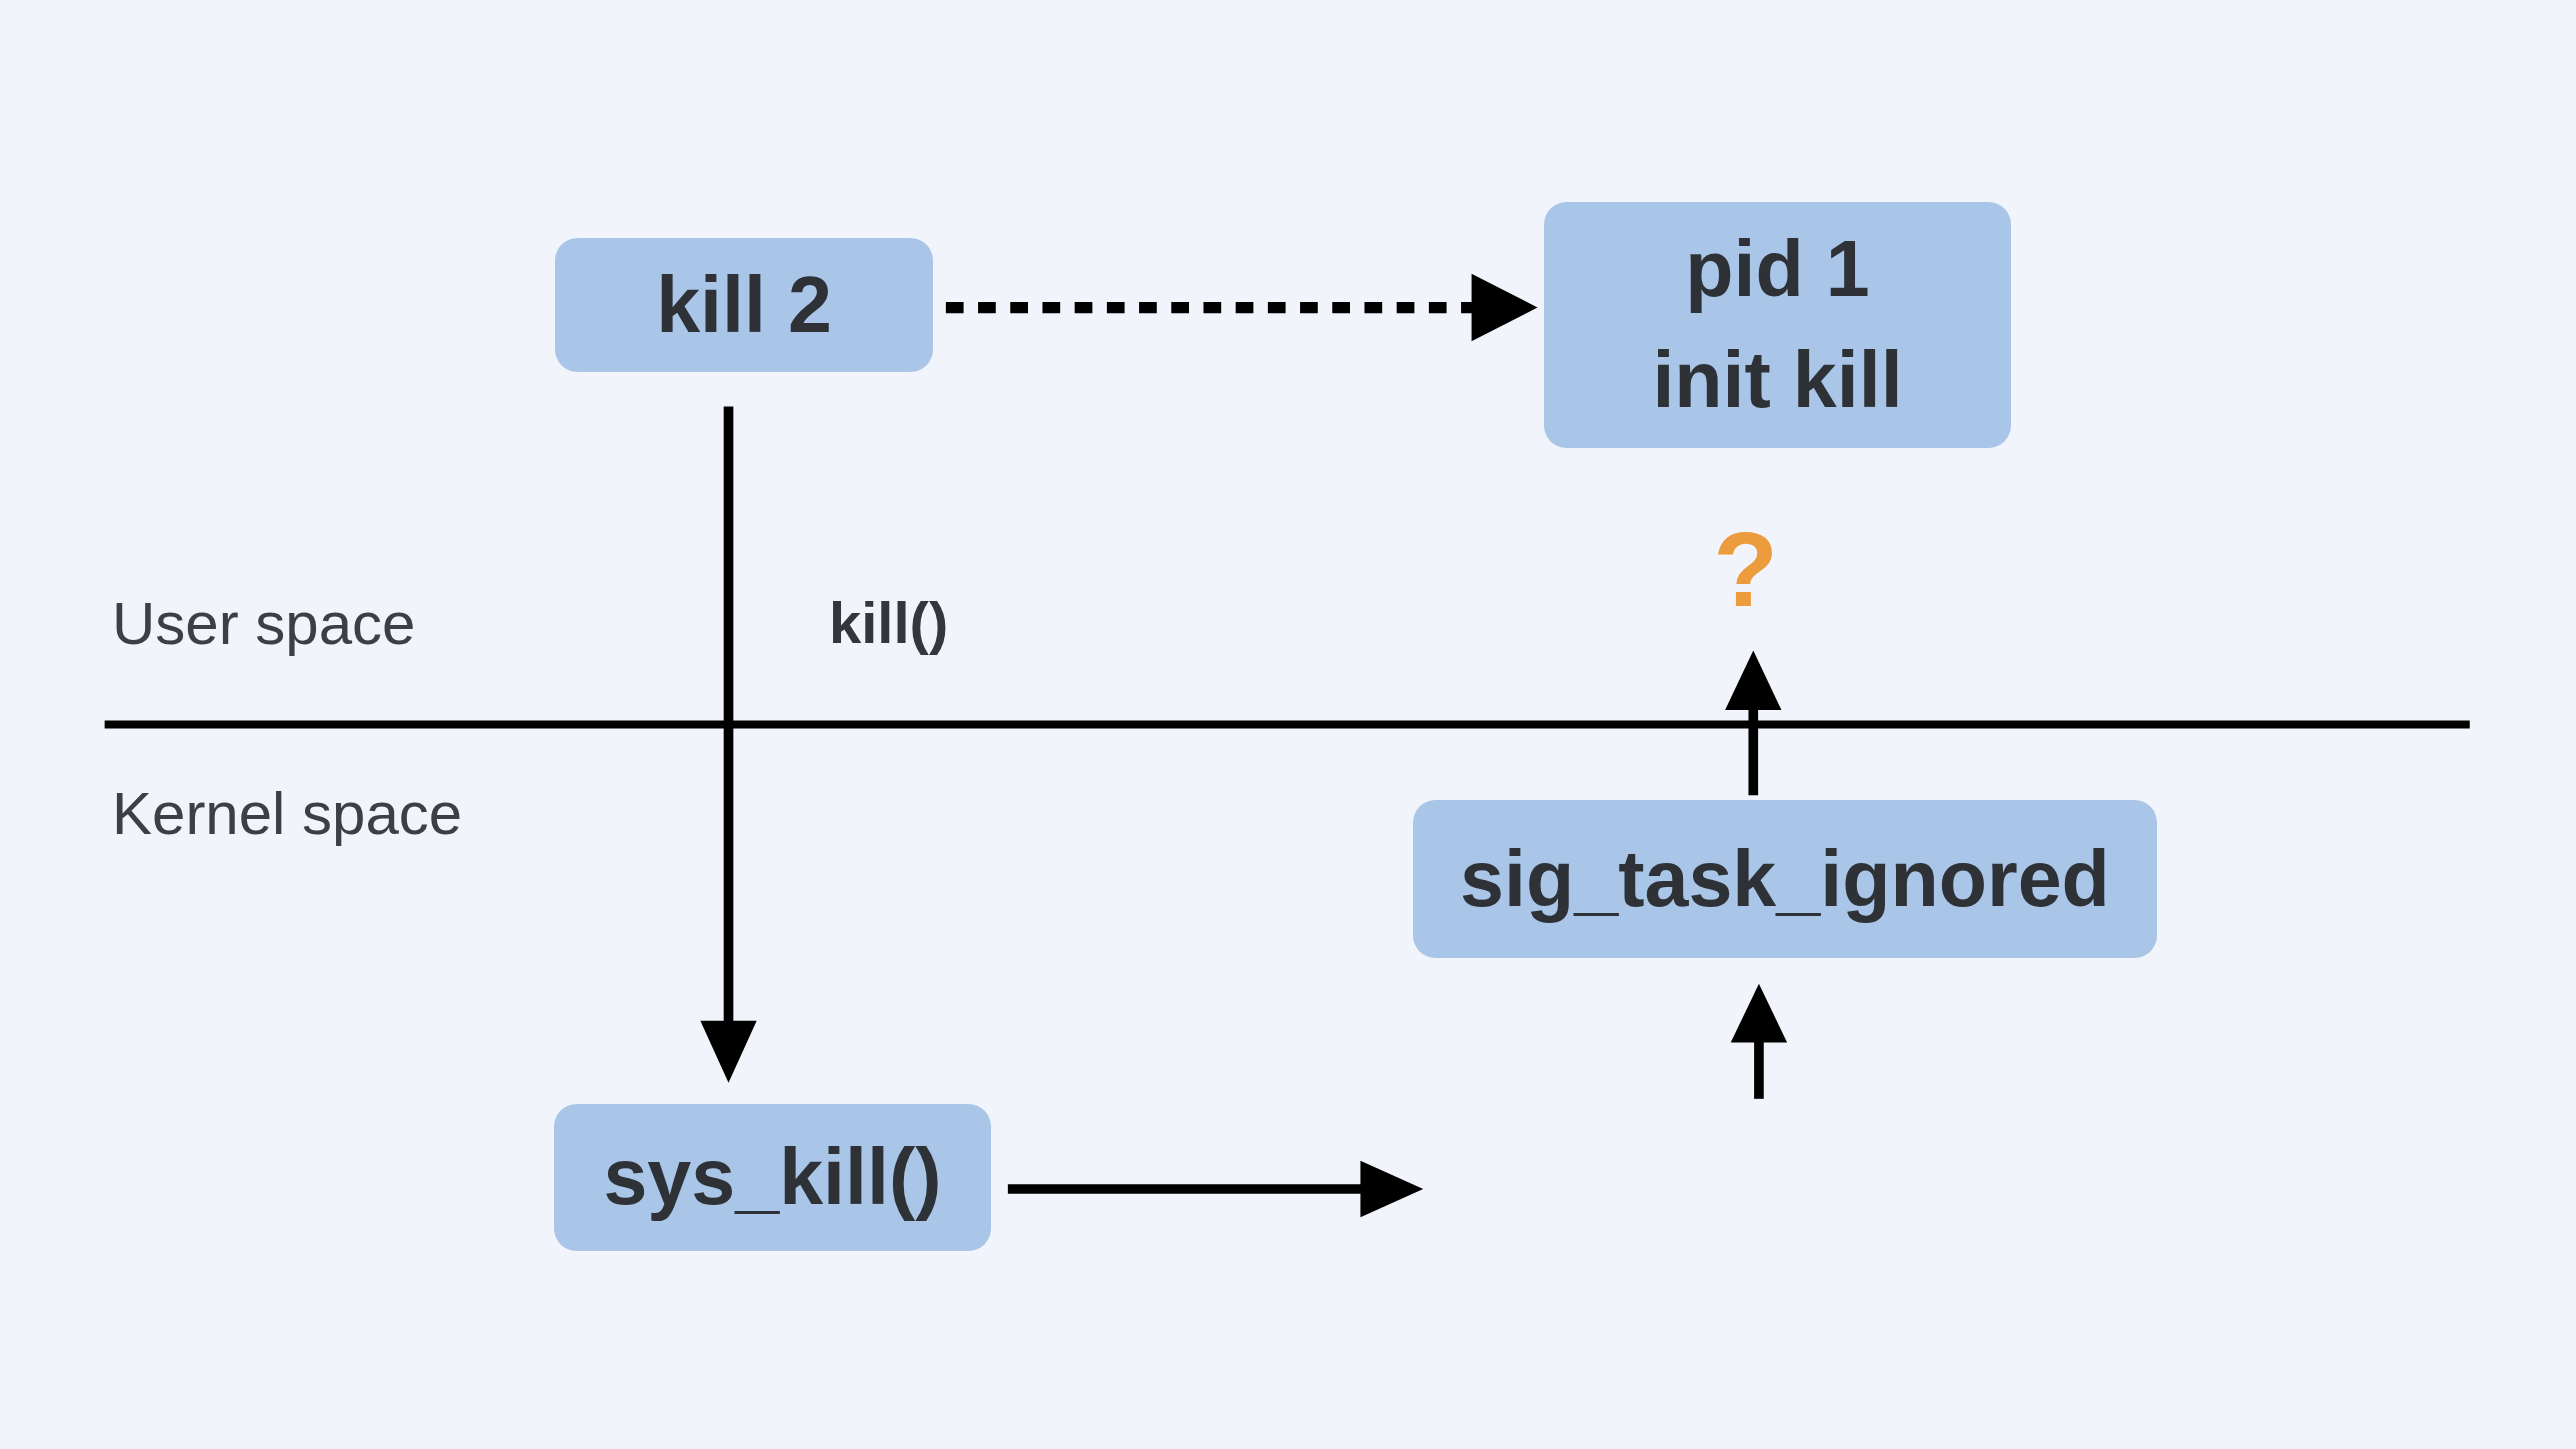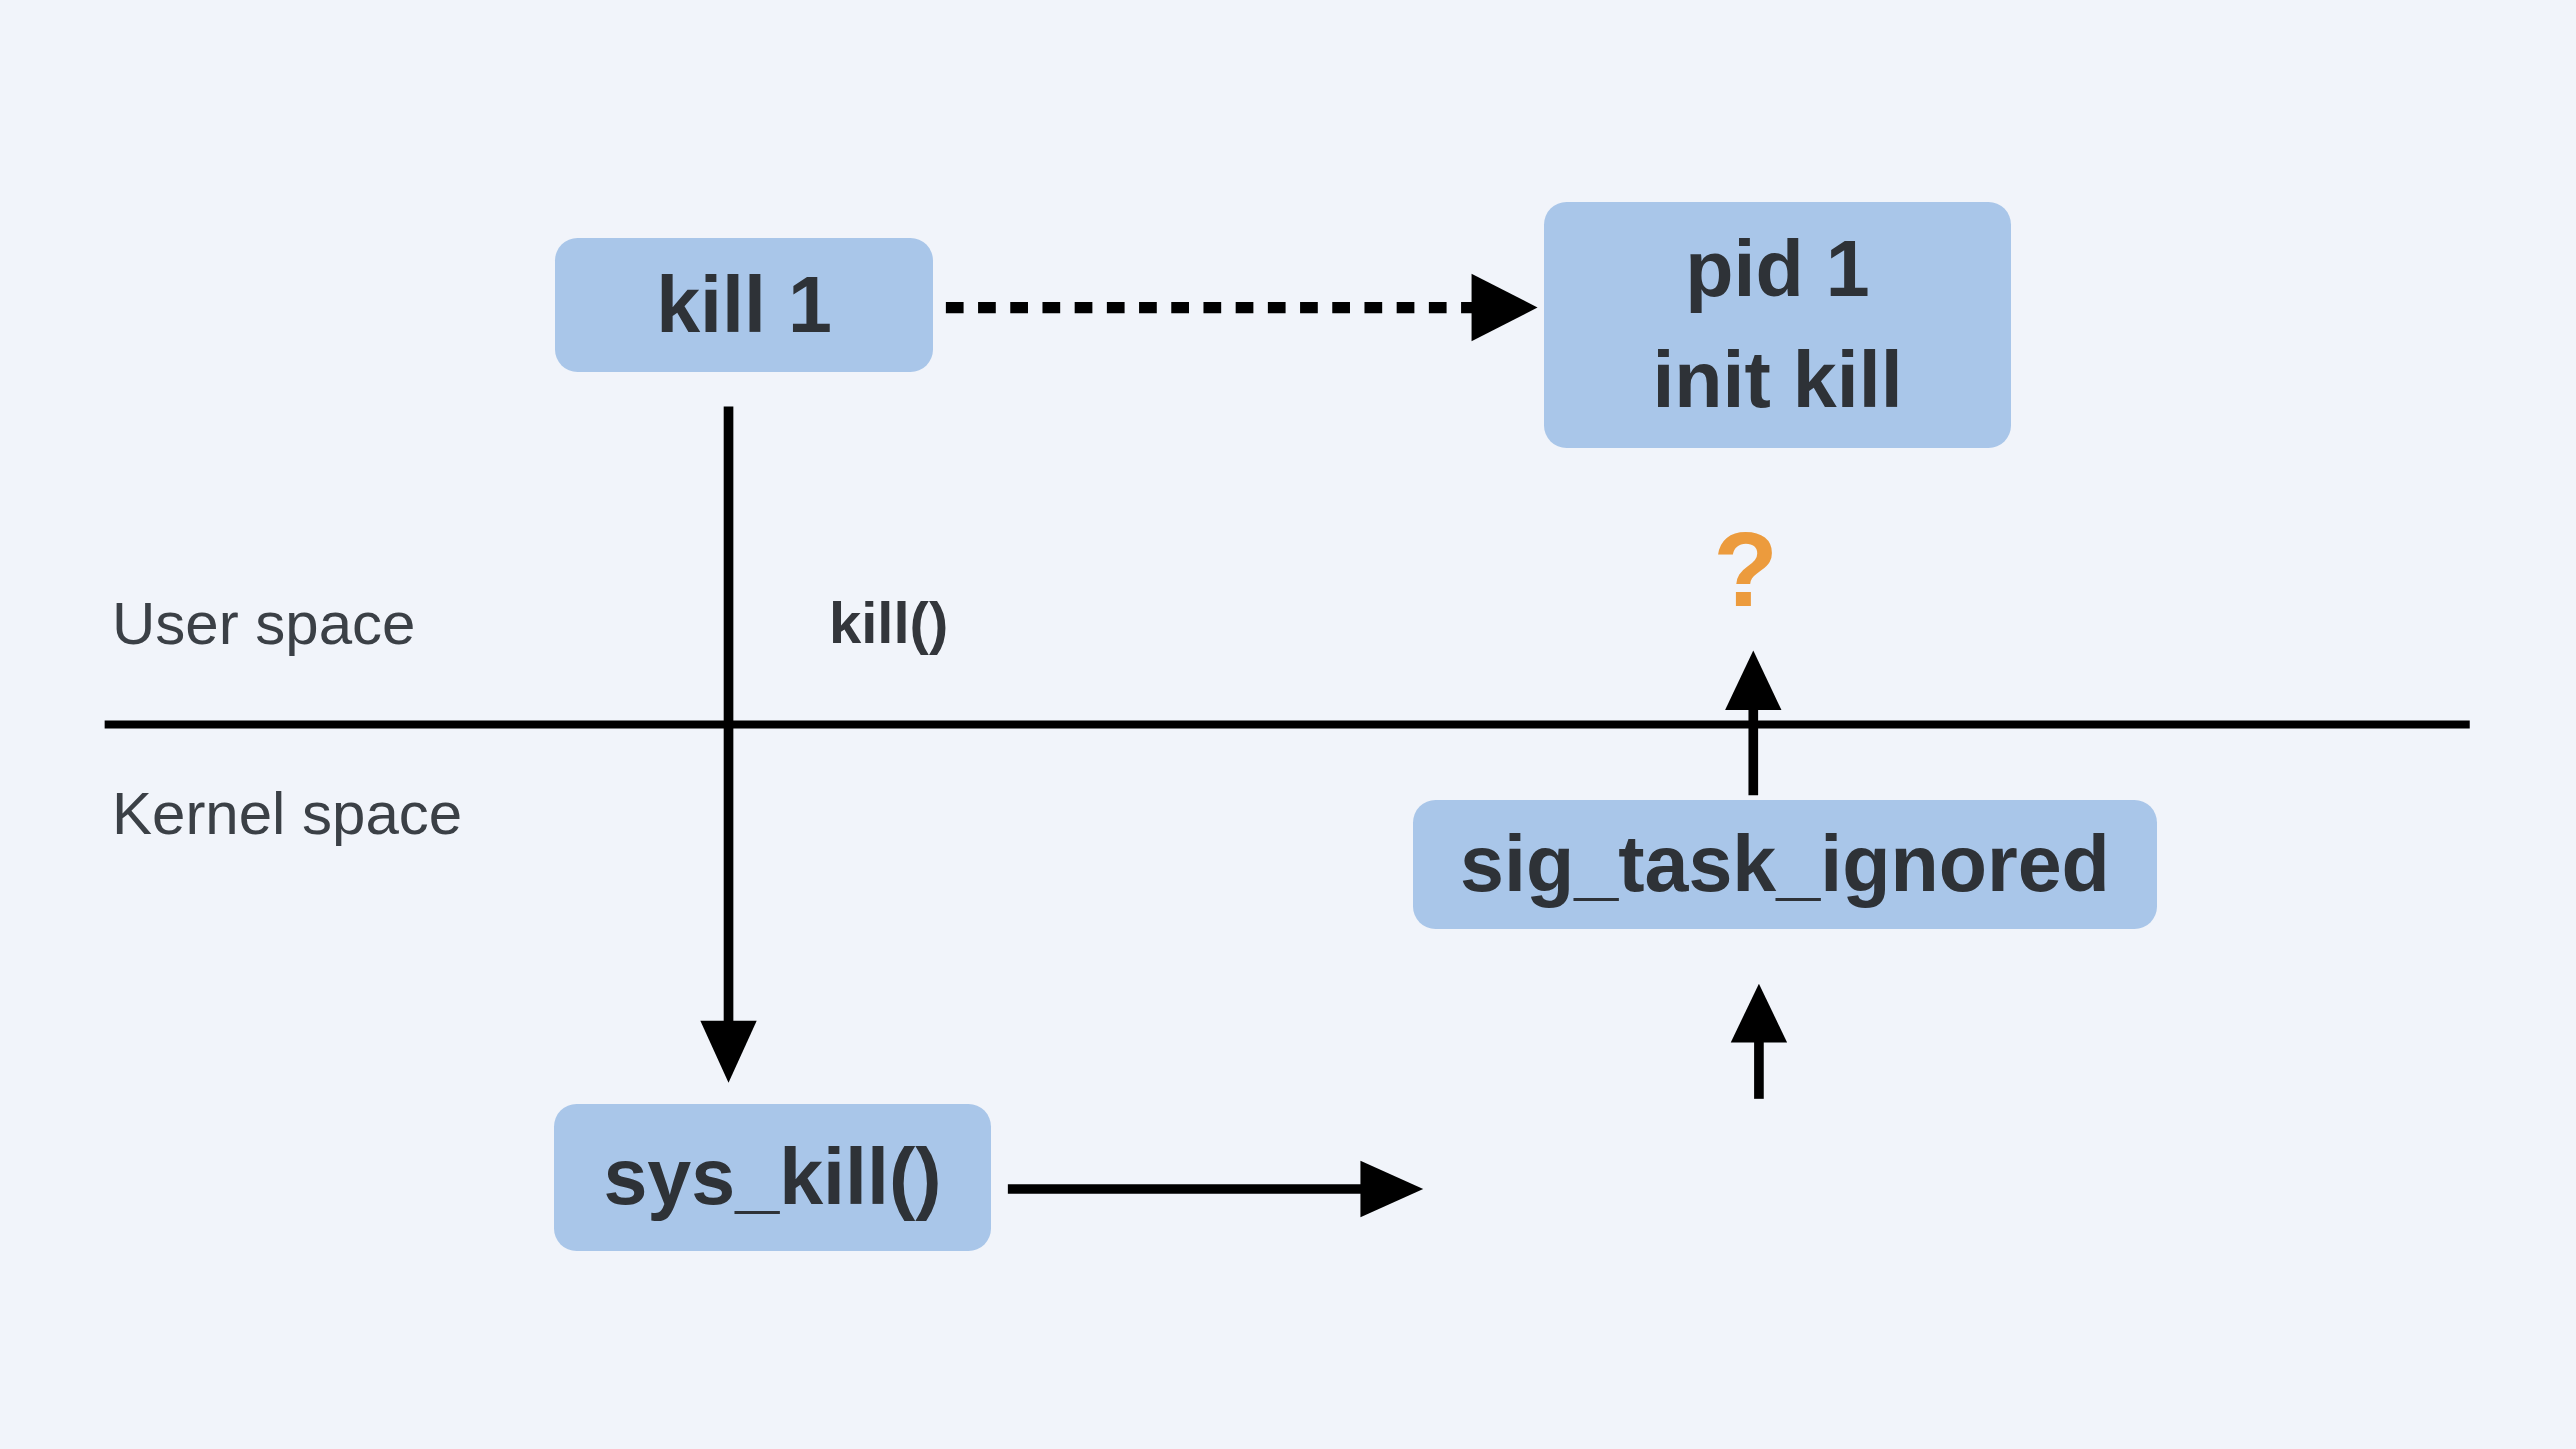--- a/index.html
+++ b/index.html
@@ -32,21 +32,21 @@
     color: #2E3237;
     font-weight: bold;
     font-size: 79px;
     line-height: 1.4;
     text-align: center;
   }
   .node-kill1        { left: 555px;  top: 238px;  width: 378px; height: 134px; }
   .node-pid1         { left: 1544px; top: 202px;  width: 467px; height: 246px; }
   .node-sys-kill     { left: 554px;  top: 1104px; width: 437px; height: 147px; }
   .node-send-signal  { left: 1430px; top: 1104px; width: 644px; height: 145px; }
-  .node-sig-ignored  { left: 1413px; top: 800px;  width: 744px; height: 129px; }
+  .node-sig-ignored  { left: 1413px; top: 800px;  width: 744px; height: 158px; }
 
   .side-label {
     position: absolute;
     left: 112px;
     color: #3B4046;
     font-size: 60px;
     font-weight: normal;
     white-space: nowrap;
   }
   .label-user-space   { top: 589px; }
@@ -102,21 +102,21 @@
       <polygon points="2185,1222 2150,1295 2220,1295" fill="#000"></polygon>
     </g>
 
     <g>
       <line x1="2178" y1="988" x2="2178" y2="878" stroke="#000" stroke-width="12"></line>
       <polygon points="2178,808 2143,882 2213,882" fill="#000"></polygon>
     </g>
   </svg>
 
   <div class="node node-kill1">
-    <span>kill 1</span>
+    <span>kill 2</span>
   </div>
 
   <div class="node node-pid1">
     <span>pid 1</span>
     <span>init kill</span>
   </div>
 
   <div class="node node-sys-kill">
     <span>sys_kill()</span>
   </div>

